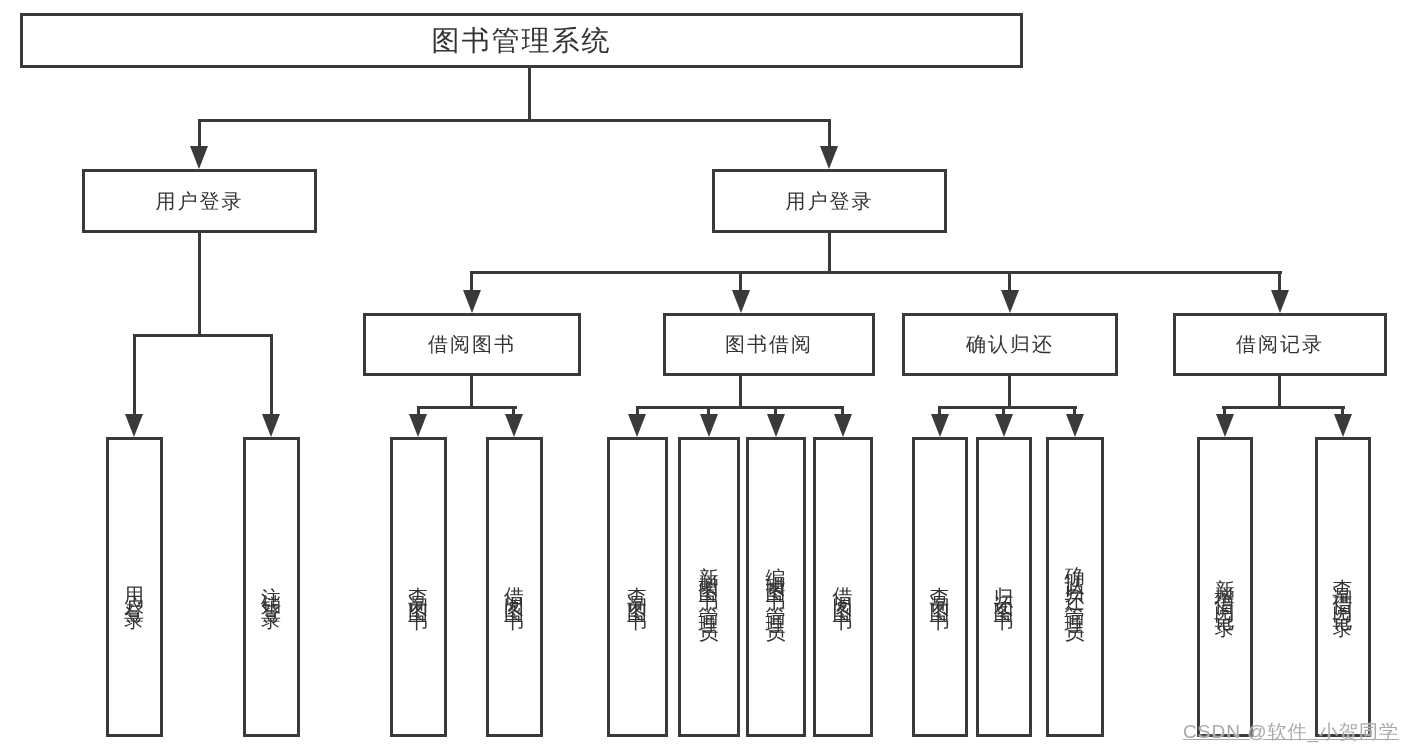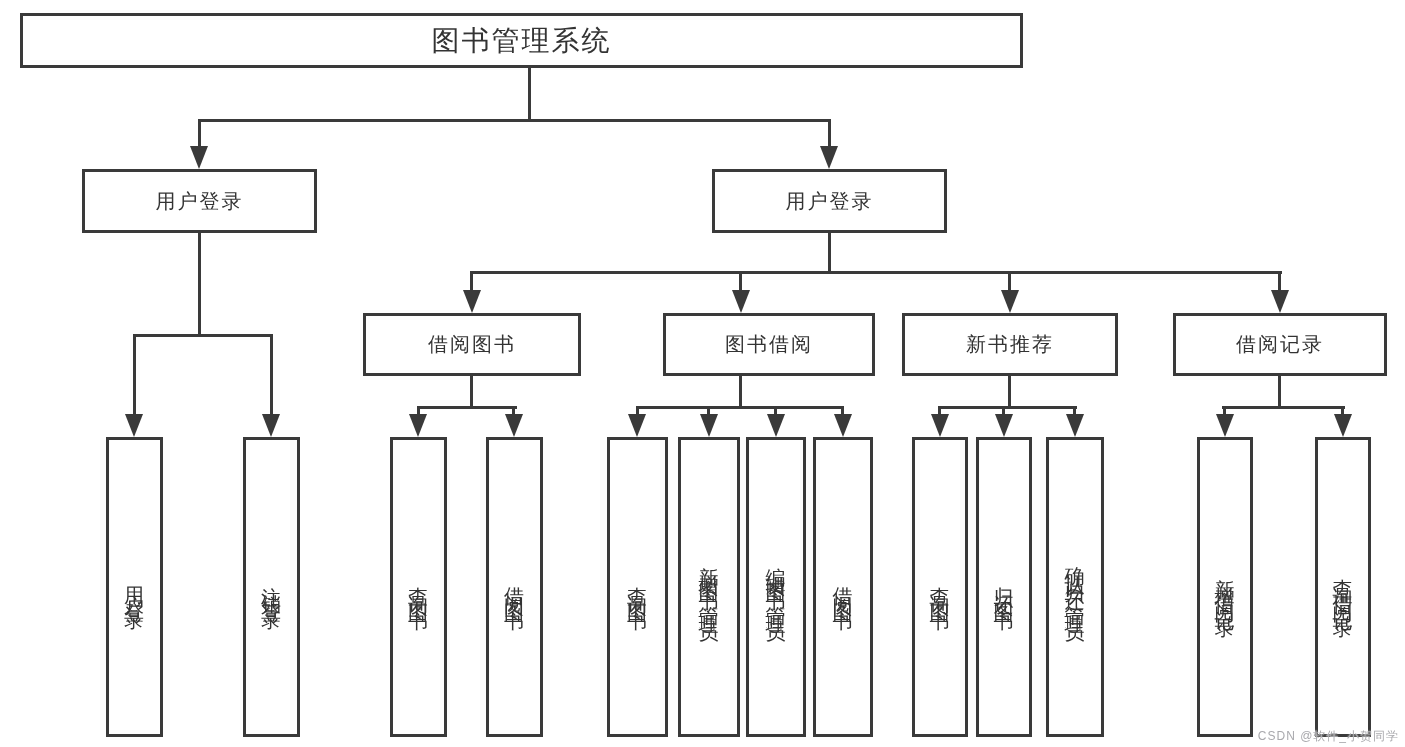--- a/index.html
+++ b/index.html
@@ -8,22 +8,22 @@
   .canvas{position:absolute;left:0;top:0;width:1405px;height:747px;}
   .box{position:absolute;box-sizing:border-box;border:3px solid #3a3a3a;background:#ffffff;
        display:flex;align-items:center;justify-content:center;
        font-size:20px;color:#333333;letter-spacing:2px;white-space:nowrap;}
   .vbox{writing-mode:vertical-rl;text-orientation:mixed;letter-spacing:8px;
         font-size:20px;line-height:1;}
   .line{position:absolute;background:#3a3a3a;}
   .arrowhead{position:absolute;width:0;height:0;
              border-left:9px solid transparent;border-right:9px solid transparent;
              border-top:23px solid #3a3a3a;}
-  .watermark{position:absolute;right:6px;bottom:2px;font-size:12px;color:#a9a9ad;
-             letter-spacing:1px;text-shadow:0 0 2px #ffffff;}
+  .watermark{position:absolute;right:6px;bottom:2px;font-size:19px;color:#a9a9ad;
+             letter-spacing:1px;text-shadow:0 0 2px #ffffff;text-decoration:underline;}
 </style>
 </head>
 <body>
 
 <div class="canvas">
 
   <div class="box" style="left:20px;top:13px;width:1003px;height:55px;font-size:28px;">图书管理系统</div>
 
   <div class="line" style="left:528px;top:68px;width:3px;height:54px;"></div>
   <div class="line" style="left:198px;top:119px;width:633px;height:3px;"></div>
@@ -48,21 +48,21 @@
   <div class="arrowhead" style="left:463px;top:290px;"></div>
   <div class="line" style="left:739px;top:271px;width:3px;height:22px;"></div>
   <div class="arrowhead" style="left:732px;top:290px;"></div>
   <div class="line" style="left:1008px;top:271px;width:3px;height:22px;"></div>
   <div class="arrowhead" style="left:1001px;top:290px;"></div>
   <div class="line" style="left:1278px;top:271px;width:3px;height:22px;"></div>
   <div class="arrowhead" style="left:1271px;top:290px;"></div>
 
   <div class="box" style="left:363px;top:313px;width:218px;height:63px;">借阅图书</div>
   <div class="box" style="left:635px;top:313px;width:212px;height:63px;margin-left:28px;">图书借阅</div>
-  <div class="box" style="left:902px;top:313px;width:216px;height:63px;">新书推荐</div>
+  <div class="box" style="left:902px;top:313px;width:216px;height:63px;">确认归还</div>
   <div class="box" style="left:1173px;top:313px;width:214px;height:63px;">借阅记录</div>
 
   <div class="line" style="left:470px;top:376px;width:3px;height:32px;"></div>
   <div class="line" style="left:417px;top:406px;width:100px;height:3px;"></div>
   <div class="line" style="left:417px;top:406px;width:3px;height:11px;"></div>
   <div class="arrowhead" style="left:409px;top:414px;"></div>
   <div class="line" style="left:512px;top:406px;width:3px;height:11px;"></div>
   <div class="arrowhead" style="left:505px;top:414px;"></div>
 
   <div class="line" style="left:739px;top:376px;width:3px;height:32px;"></div>

